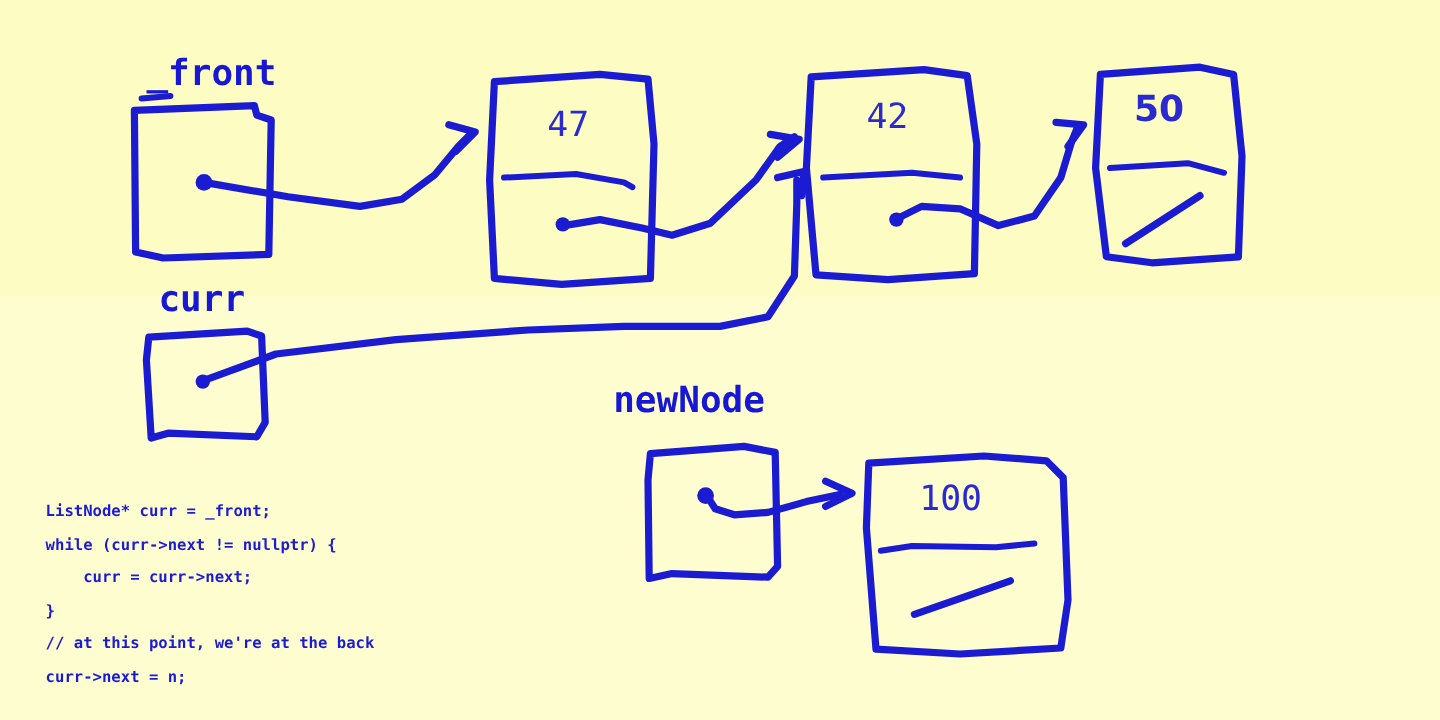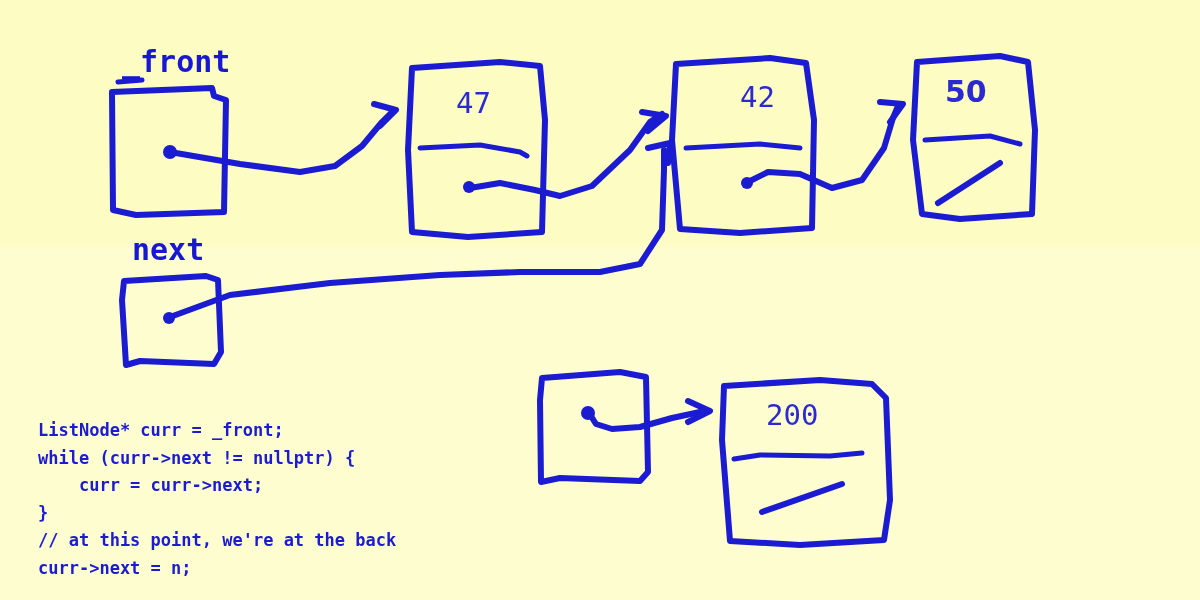--- a/index.html
+++ b/index.html
@@ -51,21 +51,21 @@
     font-family: "DejaVu Sans", "Liberation Sans", sans-serif;
     font-weight: bold;
     font-size: 30px;
   }
   #code-block {
     position: absolute;
     left: 38px;
     top: 400px;
     color: #1b1bd2;
     font-family: "DejaVu Sans Mono", "Liberation Mono", monospace;
-    font-size: 17px;
+    font-size: 13px;
     font-weight: bold;
     line-height: 27.5px;
     white-space: pre;
   }
 </style>
 </head>
 <body>
 
 <div id="canvas-root">
 
@@ -109,26 +109,27 @@
       <path stroke-width="6" d="M688,401 L710,411 L688,422"></path>
 
       <path d="M724,386 L820,380 L872,384 L886,398 L890,500 L884,540 L800,545 L730,541 L722,440 Z"></path>
       <path stroke-width="5" d="M734,459 L760,455 L830,456 L862,453"></path>
       <path stroke-width="6" d="M762,512 L842,484"></path>
 
     </g>
   </svg>
 
   <div class="label ptr-label" style="left:122px; top:44px;">_front</div>
-  <div class="label ptr-label" style="left:132px; top:232px;">next</div>
+  <div class="label ptr-label" style="left:132px; top:232px;">curr</div>
+  <div class="label ptr-label" style="left:511px; top:316px;">newNode</div>
 
   <div class="node-value" style="left:456px; top:86px;">47</div>
-  <div class="node-value" style="left:722px; top:80px;margin-left:18px;">42</div>
+  <div class="node-value" style="left:722px; top:80px;">42</div>
   <div class="node-value hand" style="left:945px; top:74px;">50</div>
-  <div class="node-value" style="left:766px; top:398px;">200</div>
+  <div class="node-value" style="left:766px; top:398px;">100</div>
 
   <pre id="code-block">ListNode* curr = _front;
 while (curr-&gt;next != nullptr) {
     curr = curr-&gt;next;
 }
 // at this point, we're at the back
 curr-&gt;next = n;</pre>
 
 </div>
 

